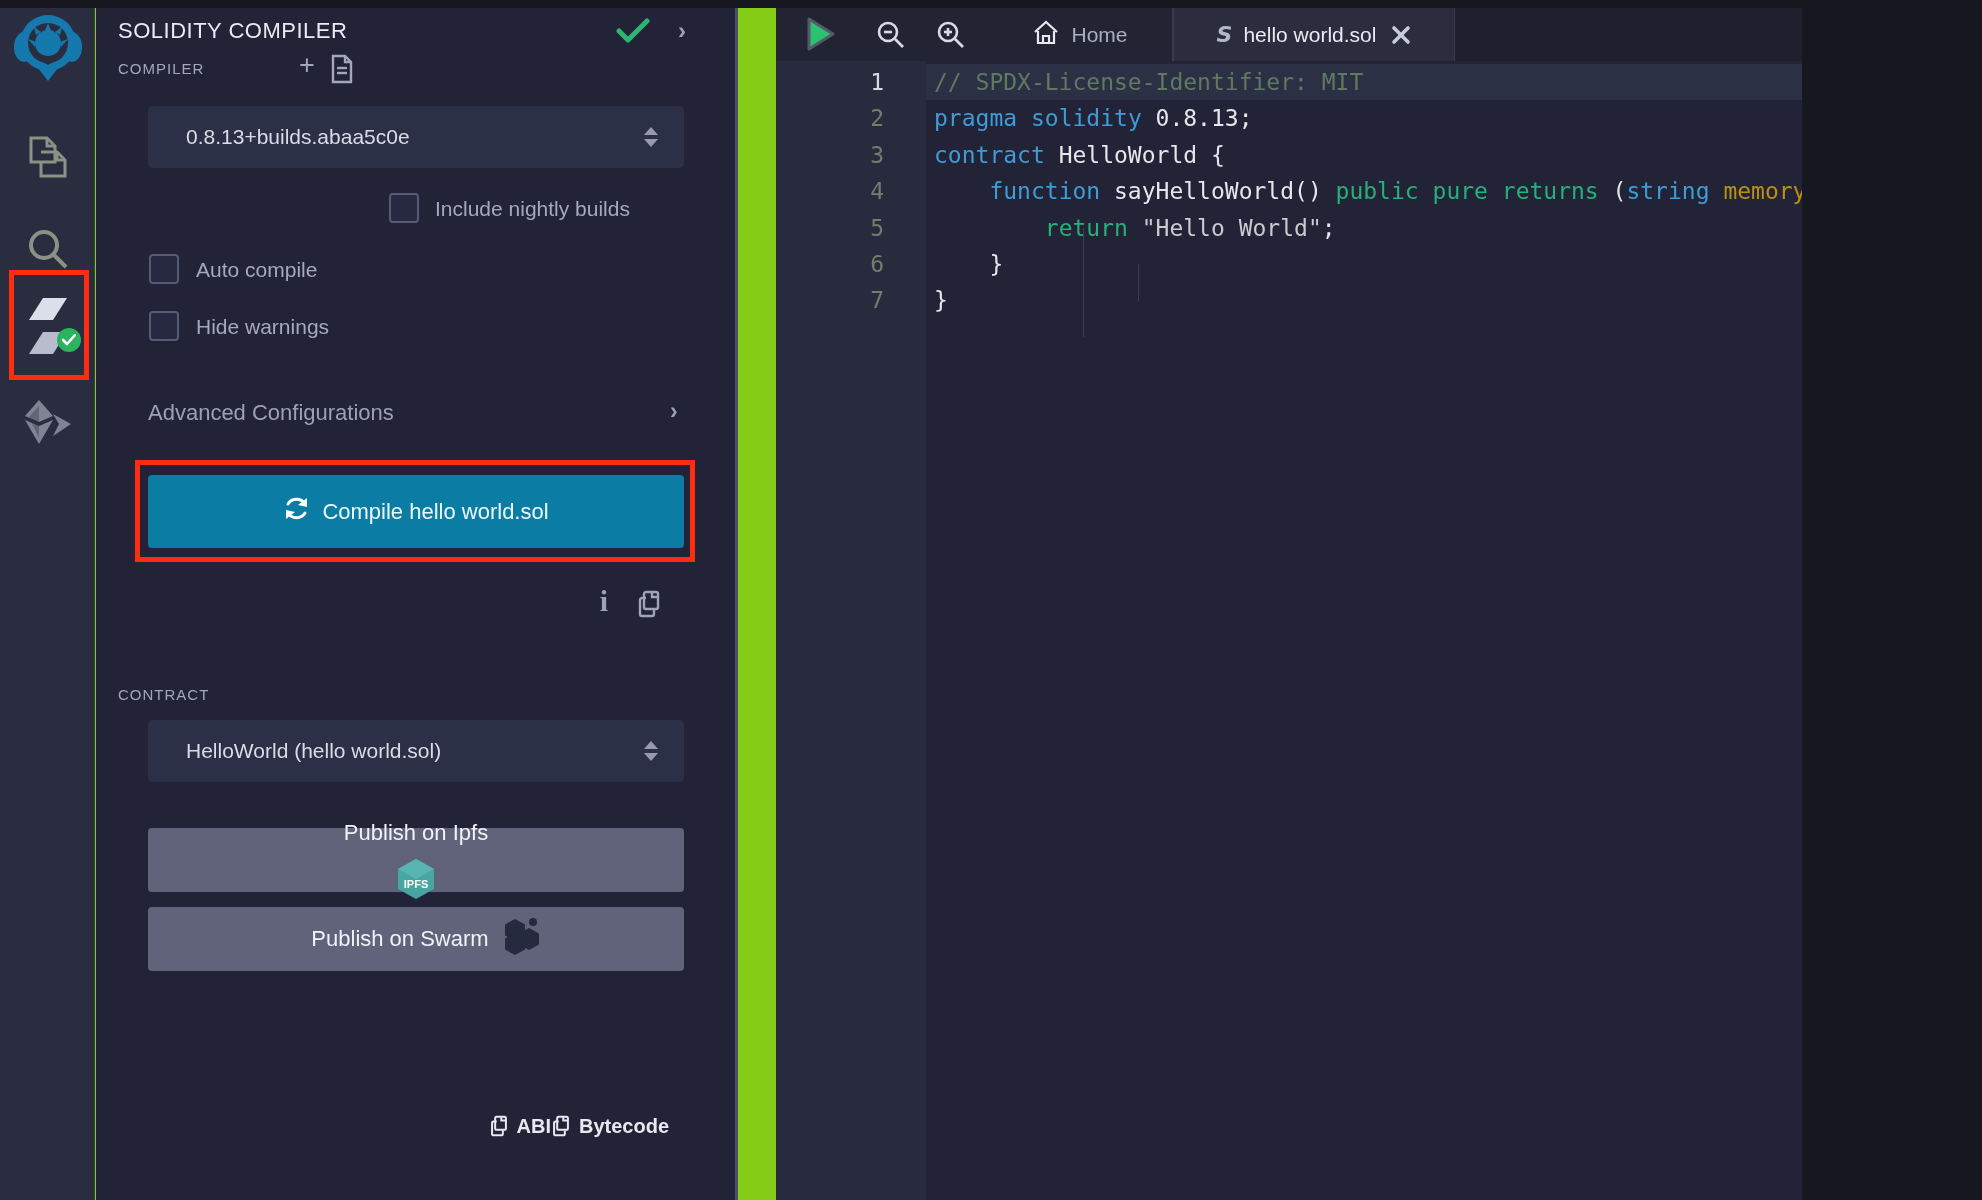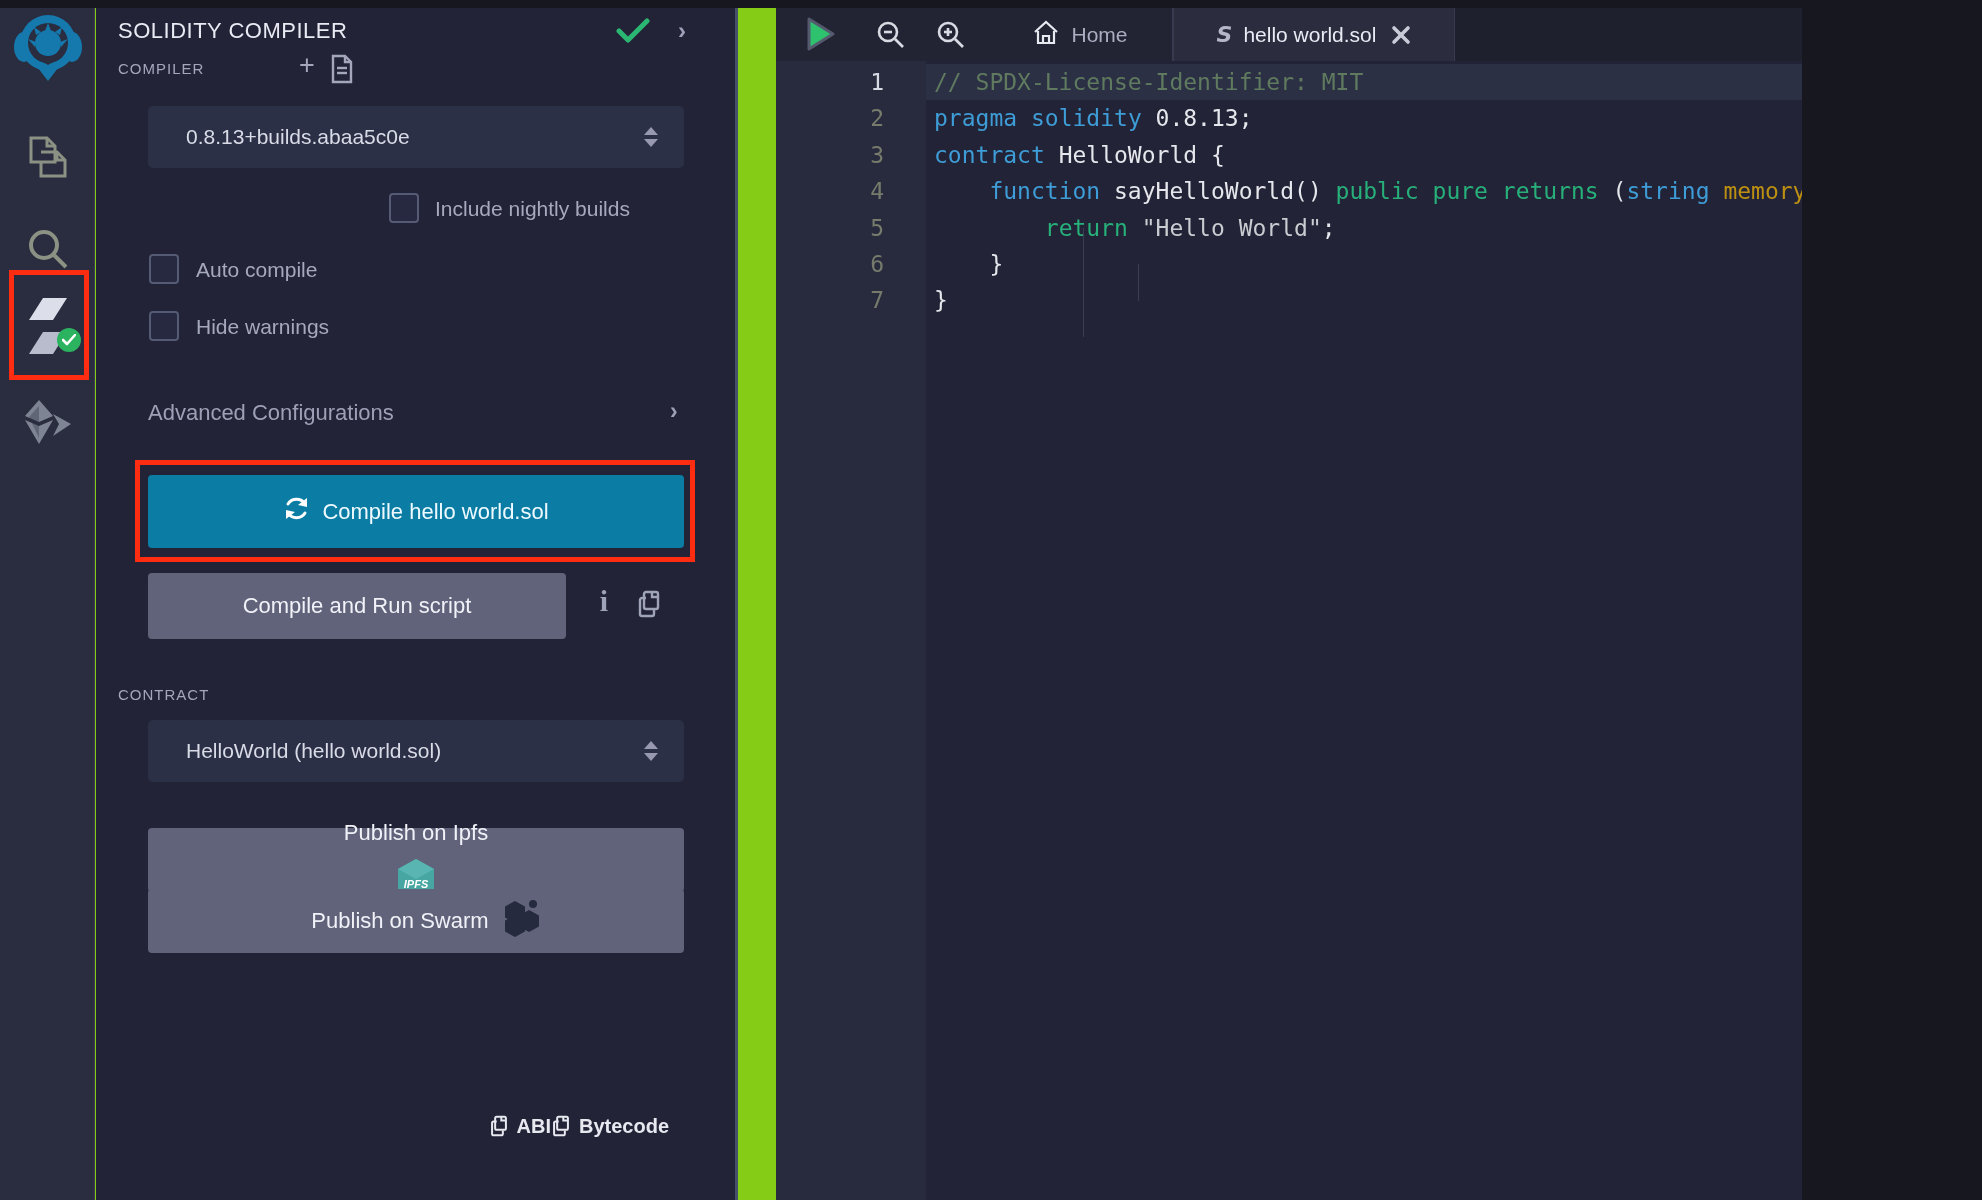--- a/index.html
+++ b/index.html
@@ -62,21 +62,21 @@
   }
   .btn {
     position:absolute; border-radius:4px; display:flex; align-items:center; justify-content:center;
     font-size:22px; color:#f1f2f8; cursor:pointer; gap:12px; border:none;
     font-family:"Liberation Sans", sans-serif;
   }
   .btn-primary { left:52px; top:467px; width:536px; height:73px; background:#0b7da4; color:#eefaff; }
   .btn-secondary { background:#61637b; }
   .btn-run { left:52px; top:565px; width:418px; height:66px; }
   .btn-ipfs { left:52px; top:820px; width:536px; height:64px;flex-direction:column; }
-  .btn-swarm { left:52px; top:881px; width:536px; height:64px;padding-left:20px; }
+  .btn-swarm { left:52px; top:899px; width:536px; height:64px;padding-left:20px; }
   .btn-details { left:52px; top:1008px; width:536px; height:62px; }
   .info-icon {
     position:absolute; left:496px; top:576px; width:24px; height:40px;
     color:#9fa3b8; font-size:30px; font-weight:bold; font-family:"Liberation Serif", serif;
     text-align:center; cursor:pointer;
   }
   .copy-run-icon { position:absolute; left:540px; top:582px; cursor:pointer; }
   .footer-links {
     position:absolute; top:1106px; right:66px; display:flex; align-items:center;
   }
@@ -237,23 +237,20 @@
         <svg width="27" height="27" viewBox="0 0 27 27" fill="none" stroke="#ffffff" stroke-width="3" stroke-linecap="round">
           <path d="M22 9 A 10 10 0 0 0 5 9"></path>
           <polygon points="24,3 24,12 15,10" fill="#ffffff" stroke="none"></polygon>
           <path d="M5 18 A 10 10 0 0 0 22 18"></path>
           <polygon points="3,24 3,15 12,17" fill="#ffffff" stroke="none"></polygon>
         </svg>
       </span>
       <span>Compile hello world.sol</span>
     </button>
 
-    <button class="btn btn-secondary btn-run">
-      <span>Compile and Run script</span>
-    </button>
     <div class="info-icon">i</div>
     <div class="copy-run-icon">
       <svg width="26" height="28" viewBox="0 0 26 28" fill="none" stroke="#9fa3b8" stroke-width="2.4">
         <rect x="8" y="2" width="14" height="17" rx="2"></rect>
         <path d="M16 2 v5 h5"></path>
         <path d="M10 8 h-4 a2 2 0 0 0 -2 2 v14 a2 2 0 0 0 2 2 h10 a2 2 0 0 0 2 -2 v-4"></path>
       </svg>
     </div>
 
     <div class="section-label" style="left:22px; top:678px;">CONTRACT</div>
@@ -261,21 +258,21 @@
     <div class="select-box" style="top:712px;">
       <span class="sel-text">HelloWorld (hello world.sol)</span>
       <span class="updown">
           <i class="up"></i>
           <i class="dn"></i>
         </span>
     </div>
 
     <button class="btn btn-secondary btn-ipfs">
       <span>Publish on Ipfs</span>
-      <span style="position:relative; display:inline-flex; align-items:center; justify-content:flex-start;font-style:italic;">
+      <span style="position:relative; display:inline-flex; align-items:center; justify-content:flex-start;">
         <svg width="38" height="42" viewBox="0 0 38 42">
           <polygon points="19,1 37,11 37,31 19,41 1,31 1,11" fill="#47a5a2"></polygon>
           <polygon points="19,1 37,11 19,21 1,11" fill="#58b5b1"></polygon>
           <text x="19" y="30" text-anchor="middle" font-size="11" font-weight="bold" fill="#ffffff" font-family="Liberation Sans, sans-serif">IPFS</text>
         </svg>
       </span>
     </button>
 
     <button class="btn btn-secondary btn-swarm">
       <span>Publish on Swarm</span>

